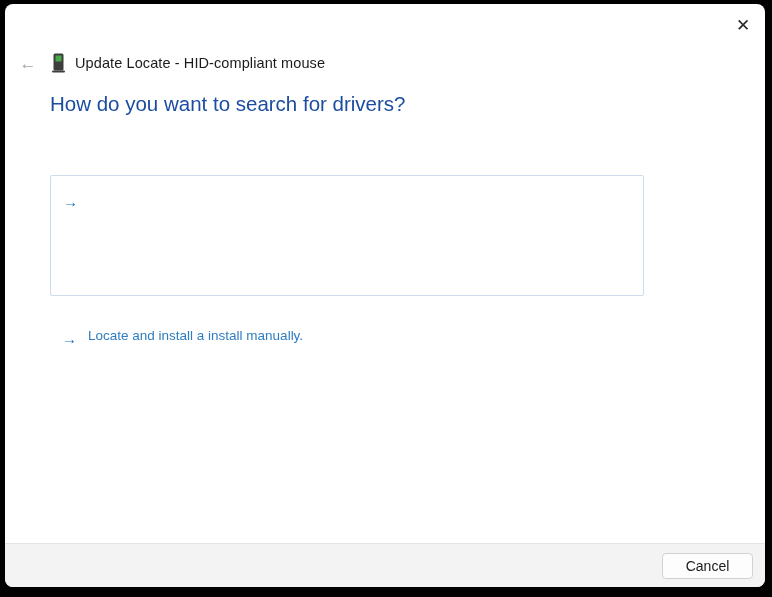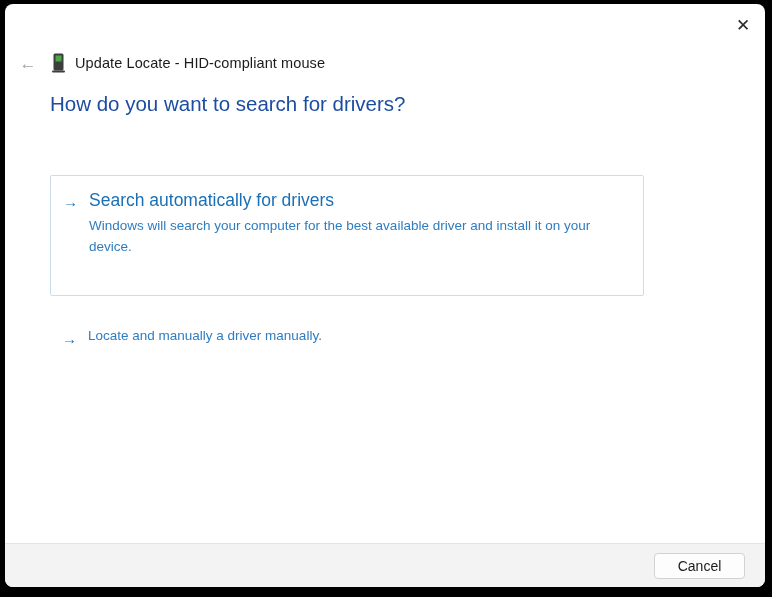--- a/index.html
+++ b/index.html
@@ -105,21 +105,21 @@
   
   .footer {
     position: absolute;
     left: 0; bottom: 0;
     width: 100%; height: 44px;
     background: #f3f3f3;
     border-top: 1px solid #e4e4e4;
     display: flex;
     align-items: center;
     justify-content: flex-end;
-    padding-right: 20px;
+    padding-right: 12px;
   }
   .cancel-btn {
     width: 91px; height: 26px;
     background: #fdfdfd;
     border: 1px solid #d2d2d2;
     border-radius: 4px;
     font-size: 14px;
     font-family: "Liberation Sans", "DejaVu Sans", sans-serif;
     color: #1b1b1b;
     display: flex; align-items: center; justify-content: center;
@@ -141,32 +141,28 @@
       <rect x="1" y="17.5" width="13" height="2" rx="1" fill="#3d3d3d"></rect>
     </svg>
     <span class="window-title">Update Locate - HID-compliant mouse</span>
   </div>
 
   <div class="heading">How do you want to search for drivers?</div>
 
   <div class="option-card">
     <div class="option-inner">
       <span class="opt-arrow">→</span>
-      <div class="opt-texts">
-        <div class="opt-title">Search automatically for drivers</div>
-        <div class="opt-desc">Windows will search your computer for the best available driver and install it on your device.</div>
-      </div>
     </div>
   </div>
 
   <div class="option-plain">
     <div class="option-inner">
       <span class="opt-arrow second">→</span>
       <div class="opt-texts">
-        <div class="opt-desc">Locate and manually a driver manually.</div>
+        <div class="opt-desc">Locate and install a install manually.</div>
       </div>
     </div>
   </div>
 
   <div class="footer">
     <button class="cancel-btn">Cancel</button>
   </div>
 
 </div>
 

